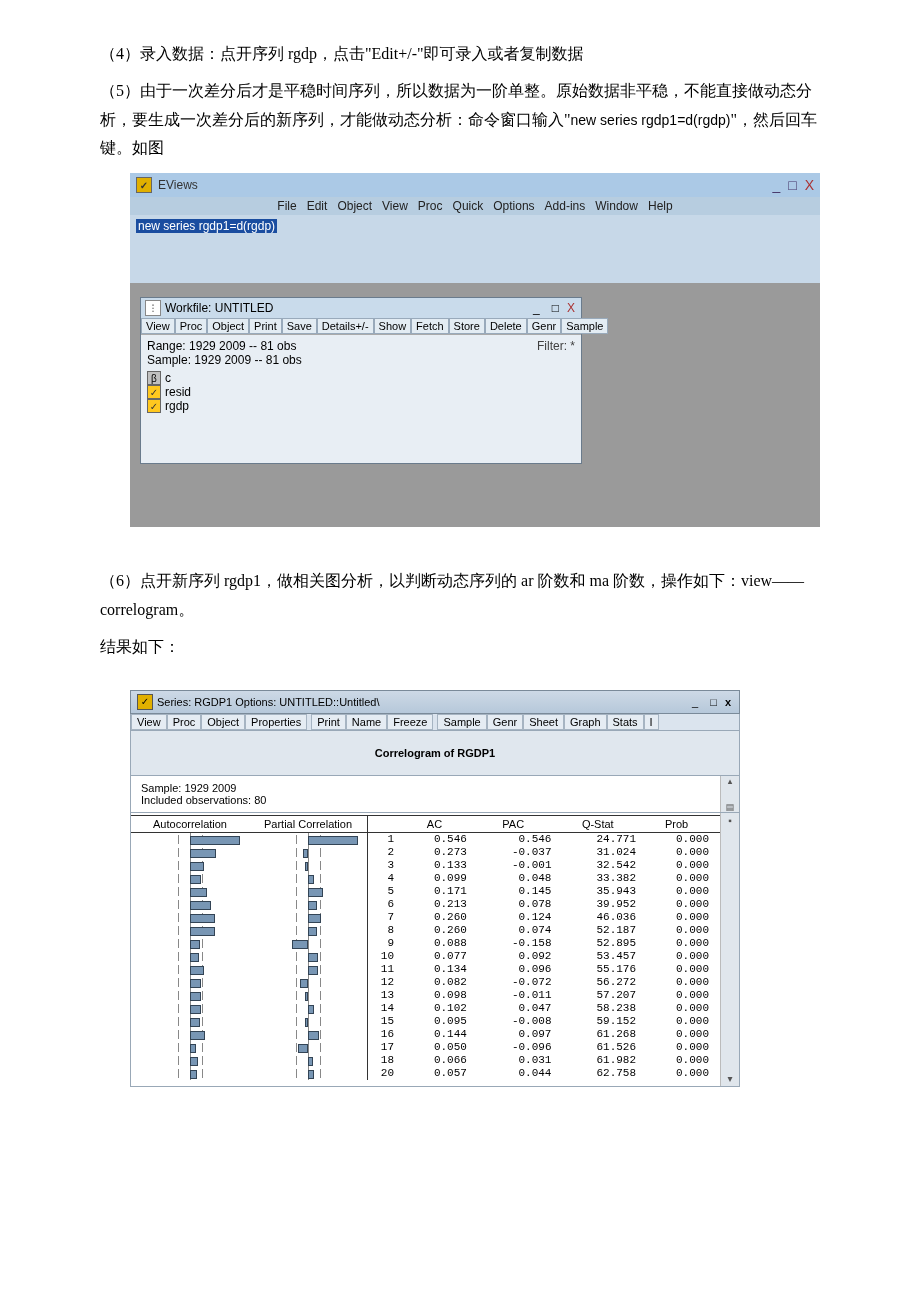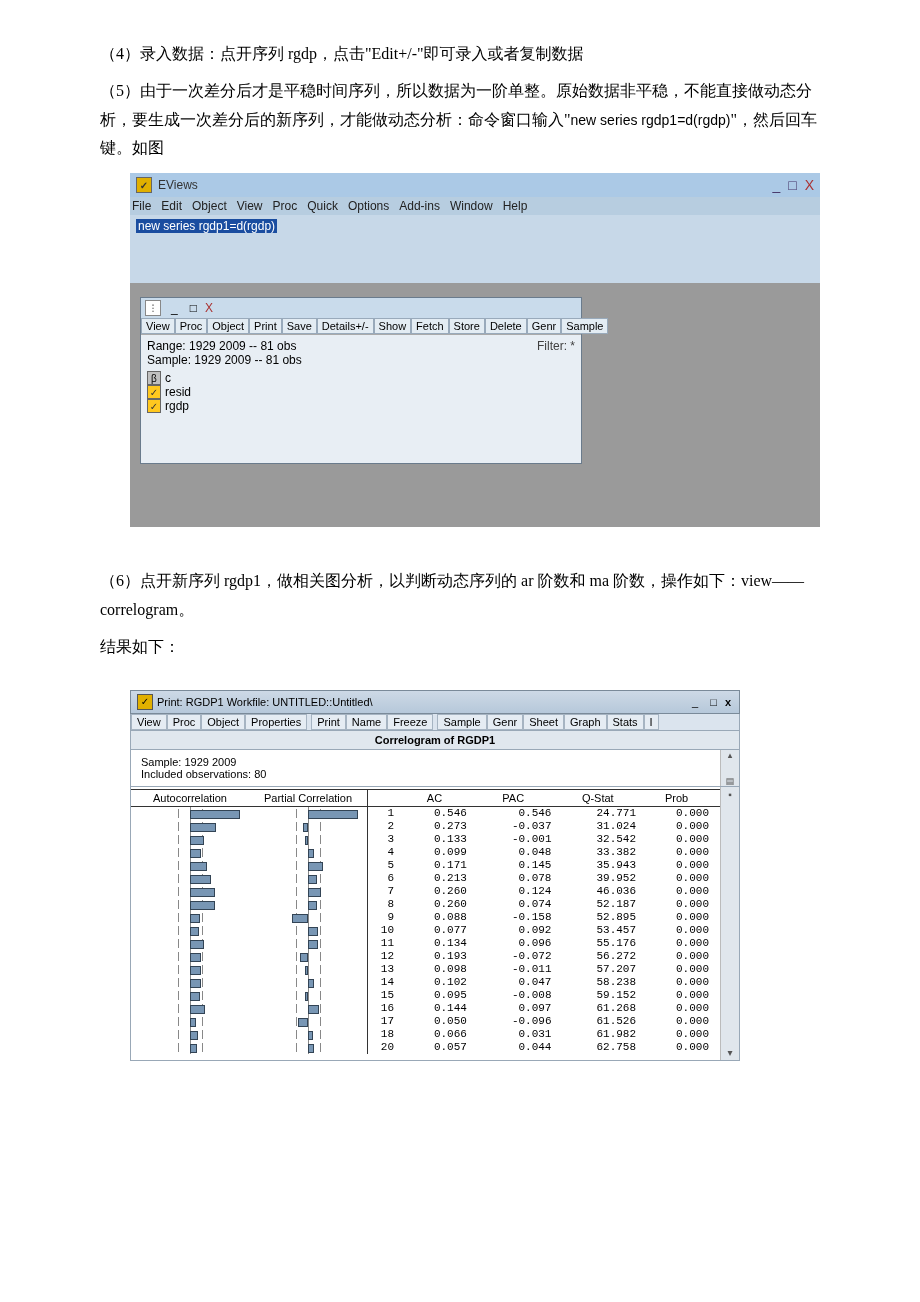--- a/index.html
+++ b/index.html
@@ -33,25 +33,26 @@
     background: #e1b000;
     border: 1px solid #666;
     margin-right: 6px;
     display: flex; align-items: center; justify-content: center;
     font-size: 10px; color: #333; font-weight: bold;
   }
   .titlebar .title { flex: 1; font-weight: normal; color: #333; }
   .titlebar .ctrls { display:flex; gap:8px; font-family: sans-serif; font-size:14px; color:#436; }
   .menubar {
     background: #b7cde0;
-    padding: 2px 2px;
+    padding: 2px 12px;
     display: flex;
     gap: 10px;
     font-size: 12px;
     color: #222;
+    justify-content: center;
   }
   .cmdarea {
     background: #c7d8e8;
     padding: 4px 6px;
     height: 60px;
   }
   .cmdinput {
     background: #1a4da0;
     color: #fff;
     padding: 0 2px;
@@ -109,21 +110,21 @@
   }
   .win2 .tb2 {
     background:#dbe4ee; border:1px solid #99a8b7; border-top:0;
     display:flex; font-size:11px; flex-wrap:nowrap;
   }
   .win2 .tb2 .btn {
     border:1px solid #a6b4c2; padding:1px 5px; background:#e5ecf3;
   }
   .win2 .hdr {
     background:#e0e7ee; border:1px solid #99a8b7; border-top:0;
-    text-align:center; font-weight:bold; padding:3px 0;
+    text-align:center; font-weight:bold; padding:16px 0;
   }
   .win2 .meta {
     background:#fff; border:1px solid #99a8b7; border-top:0;
     padding:6px 10px; position:relative;
   }
   .win2 .scrolltab {
     position:absolute; right:0; top:0; width:18px; height:100%;
     background:#e0e6ec; border-left:1px solid #bbb;
     display:flex; flex-direction:column; justify-content:space-between; align-items:center;
     font-size:9px; color:#555;
@@ -180,20 +181,21 @@
     <span>Window</span>
     <span>Help</span>
   </div>
   <div class="cmdarea">
     <span class="cmdinput">new series rgdp1=d(rgdp)</span>
   </div>
   <div class="workspace">
     <div class="subwin">
       <div class="subtitle">
         <div class="ic">⋮</div>
+        <span style="flex:1;">Workfile: UNTITLED</span>
         <span style="margin:0 6px;">_</span>
         <span style="margin:0 6px;">□</span>
         <span style="margin:0 2px;color:#a33;">X</span>
       </div>
       <div class="tb">
         <span class="btn">View</span>
         <span class="btn">Proc</span>
         <span class="btn">Object</span>
         <span class="gap"></span>
         <span class="btn">Print</span>
@@ -230,21 +232,21 @@
 </div>
 
 <p class="para">（6）点开新序列 rgdp1，做相关图分析，以判断动态序列的 ar 阶数和 ma 阶数，操作如下：view——correlogram。</p>
 <p class="para">结果如下：</p>
 
 <div style="height:20px;"></div>
 
 <div class="win2">
   <div class="titlebar2">
     <div class="logo2">✓</div>
-    <span style="flex:1;">Print: RGDP1   Workfile: UNTITLED::Untitled\</span>
+    <span style="flex:1;">Series: RGDP1   Options: UNTITLED::Untitled\</span>
     <span style="margin:0 6px;">_</span>
     <span style="margin:0 6px;">□</span>
     <span style="margin:0 2px;font-weight:bold;">x</span>
   </div>
   <div class="tb2">
     <span class="btn">View</span>
     <span class="btn">Proc</span>
     <span class="btn">Object</span>
     <span class="btn">Properties</span>
     <span style="width:4px;"></span>
@@ -510,21 +512,21 @@
               <div class="bartick2"></div>
               <div class="bar" style="left: 50%; width: 9.416px;"></div>
             </td>
             <td class="barcell">
               <div class="barline"></div>
               <div class="bartick1"></div>
               <div class="bartick2"></div>
               <div class="bar" style="right: 50%; width: 6.336px;"></div>
             </td>
             <td class="lag divcol">12</td>
-            <td>0.193</td>
+            <td>0.082</td>
             <td>-0.072</td>
             <td>56.272</td>
             <td>0.000</td>
             <td style="width: 18px;"></td>
           </tr>
           <tr>
             <td class="barcell">
               <div class="barline"></div>
               <div class="bartick1"></div>
               <div class="bartick2"></div>

